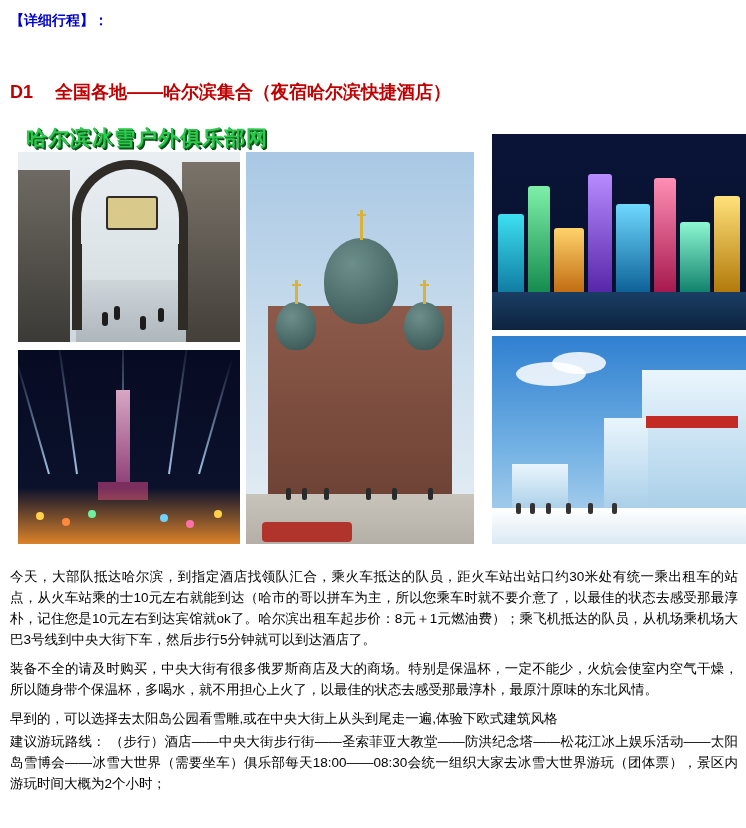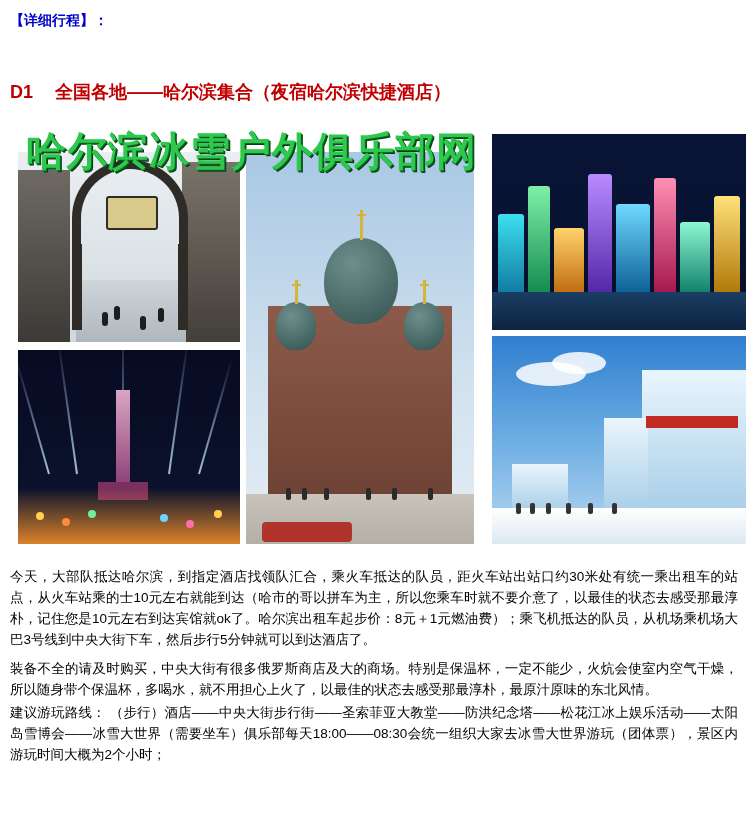--- a/index.html
+++ b/index.html
@@ -47,21 +47,21 @@
     position: absolute;
     left: 18px;
     top: 124px;
     width: 710px;
     height: 420px;
   }
   .watermark {
     position: absolute;
     left: 8px;
     top: 0px;
-    font-size: 40px;
+    font-size: 21px;
     font-weight: bold;
     font-family: "DejaVu Sans", sans-serif;
     color: #2dc84d;
     text-shadow: 1px 1px 0 #0a6a20, 2px 2px 0 #063f13;
     letter-spacing: 1px;
     z-index: 5;
     white-space: nowrap;
   }
   .photo {
     position: absolute;
@@ -228,16 +228,17 @@
       <div class="fig" style="left:74px;"></div>
       <div class="fig" style="left:96px;"></div>
       <div class="fig" style="left:120px;"></div>
     </div>
 
   </div>
 
   <div class="body-text">
     <p>今天，大部队抵达哈尔滨，到指定酒店找领队汇合，乘火车抵达的队员，距火车站出站口约30米处有统一乘出租车的站点，从火车站乘的士10元左右就能到达（哈市的哥以拼车为主，所以您乘车时就不要介意了，以最佳的状态去感受那最淳朴，记住您是10元左右到达宾馆就ok了。哈尔滨出租车起步价：8元＋1元燃油费）；乘飞机抵达的队员，从机场乘机场大巴3号线到中央大街下车，然后步行5分钟就可以到达酒店了。</p>
     <p class="gap">装备不全的请及时购买，中央大街有很多俄罗斯商店及大的商场。特别是保温杯，一定不能少，火炕会使室内空气干燥，所以随身带个保温杯，多喝水，就不用担心上火了，以最佳的状态去感受那最淳朴，最原汁原味的东北风情。</p>
+    <p class="gap">早到的，可以选择去太阳岛公园看雪雕,或在中央大街上从头到尾走一遍,体验下欧式建筑风格</p>
     <p>建议游玩路线：  （步行）酒店——中央大街步行街——圣索菲亚大教堂——防洪纪念塔——松花江冰上娱乐活动——太阳岛雪博会——冰雪大世界（需要坐车）俱乐部每天18:00——08:30会统一组织大家去冰雪大世界游玩（团体票），景区内游玩时间大概为2个小时；</p>
   </div>
 
 </div>
 
 </body></html>

